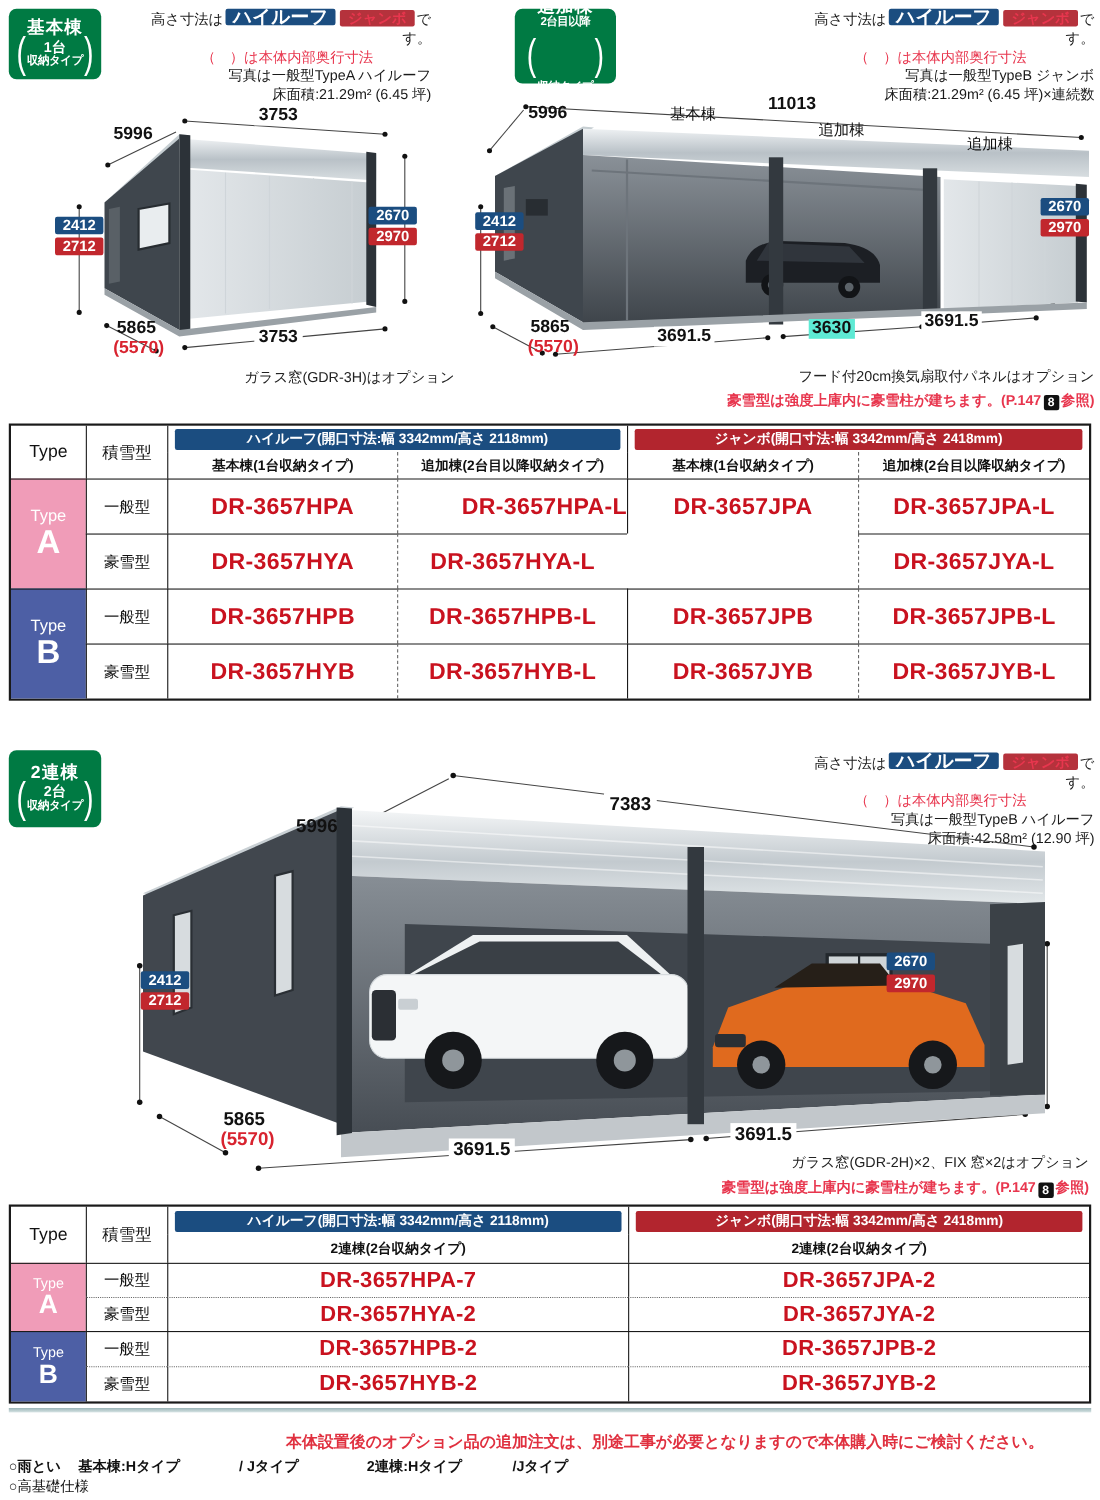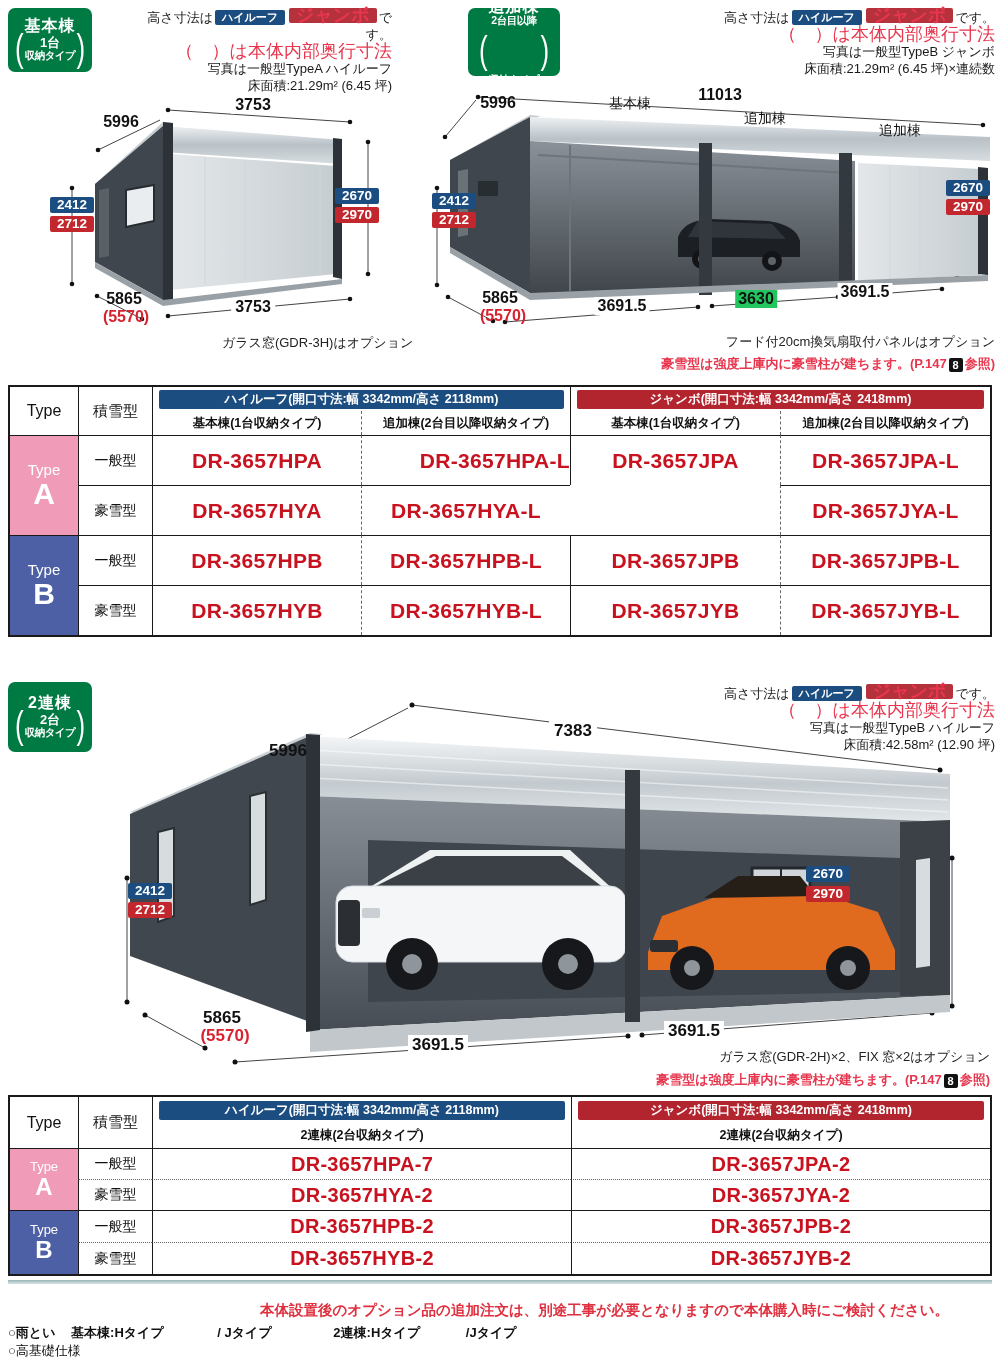--- a/index.html
+++ b/index.html
@@ -7,22 +7,22 @@
   .abs{position:absolute;}
   
   .gbadge{background:#007a43;color:#fff;border-radius:7px;text-align:center;display:flex;flex-direction:column;align-items:center;justify-content:center;line-height:1.05;}
   .gbadge .b1{font-size:16px;font-weight:bold;letter-spacing:1px;}
   .gbadge .prow{display:flex;align-items:center;}
   .gbadge .paren{font-size:26px;font-weight:400;transform:scaleY(1.5);margin:0 1px;}
   .gbadge .b2{font-size:13px;font-weight:bold;}
   .gbadge .b3{font-size:10.5px;font-weight:bold;letter-spacing:-0.5px;}
   
   .info{text-align:right;font-size:13px;line-height:17px;}
-  .info .red{color:#e8364e;font-size:18px;}
-  .pill{display:inline-block;color:#fff;font-weight:bold;font-size:11px;line-height:15px;padding:0 7px;border-radius:2px;vertical-align:1px;margin:0 2px;}
+  .info .red{color:#e8364e;font-size:13px;text-align:center;}
+  .pill{display:inline-block;color:#fff;font-weight:bold;font-size:17px;line-height:15px;padding:0 7px;border-radius:2px;vertical-align:1px;margin:0 2px;}
   .pill.blue{background:#1b4d80;}
   .pill.red{background:#b5323c;}
   
   .dim{font-weight:bold;font-size:16px;color:#111;white-space:nowrap;transform:translateX(-50%);}
   .dim.red{color:#d8232f;}
   .dbadge{color:#fff;font-weight:bold;font-size:13.5px;line-height:16px;padding:0 4px;border-radius:2px;white-space:nowrap;text-align:center;width:36px;}
   .dbadge.blue{background:#1b4d80;}
   .dbadge.red{background:#c1272d;}
   .baylab{font-size:14px;color:#111;white-space:nowrap;transform:translateX(-50%);}
   .cap{font-size:13px;color:#222;white-space:nowrap;}
@@ -226,21 +226,21 @@
   <div class="baylab abs" style="left:210px;top:95px;">基本棟</div>
   <div class="baylab abs" style="left:345px;top:110px;">追加棟</div>
   <div class="baylab abs" style="left:480px;top:122px;">追加棟</div>
   <div class="dbadge blue abs" style="left:12px;top:193px;">2412</div>
   <div class="dbadge red abs" style="left:12px;top:212px;">2712</div>
   <div class="dbadge blue abs" style="left:526px;top:180px;">2670</div>
   <div class="dbadge red abs" style="left:526px;top:199px;">2970</div>
   <div class="dim abs" style="left:80px;top:289px;">5865</div>
   <div class="dim red abs" style="left:83px;top:307px;">(5570)</div>
   <div class="dim abs" style="left:202px;top:297px;background:#fff;padding:0 3px;">3691.5</div>
-  <div class="dim abs" style="left:336px;top:290px;background:#22c55e;padding:0 3px;">3630</div>
+  <div class="dim abs" style="left:336px;top:290px;background:#5eead4;padding:0 3px;">3630</div>
   <div class="dim abs" style="left:445px;top:283px;background:#fff;padding:0 3px;">3691.5</div>
   <div class="cap abs" style="right:5px;top:333px;">フード付20cm換気扇取付パネルはオプション</div>
   <div class="rednote abs" style="right:5px;top:355px;">
     <span>豪雪型は強度上庫内に豪雪柱が建ちます。(P.147</span><span class="refbox">8</span><span>参照)</span>
   </div>
 </div>
 
 <div class="tbl" style="left:8px;top:385px;width:980px;grid-template-columns:68px 74px 209px 209px 210px 210px;grid-template-rows:24px 24px 50px 50px 50px 50px;">
   <div class="hcell" style="grid-area:1/1/3/2;">Type</div>
   <div class="hcell bl" style="grid-area:1/2/3/3;font-size:15px;">積雪型</div>

